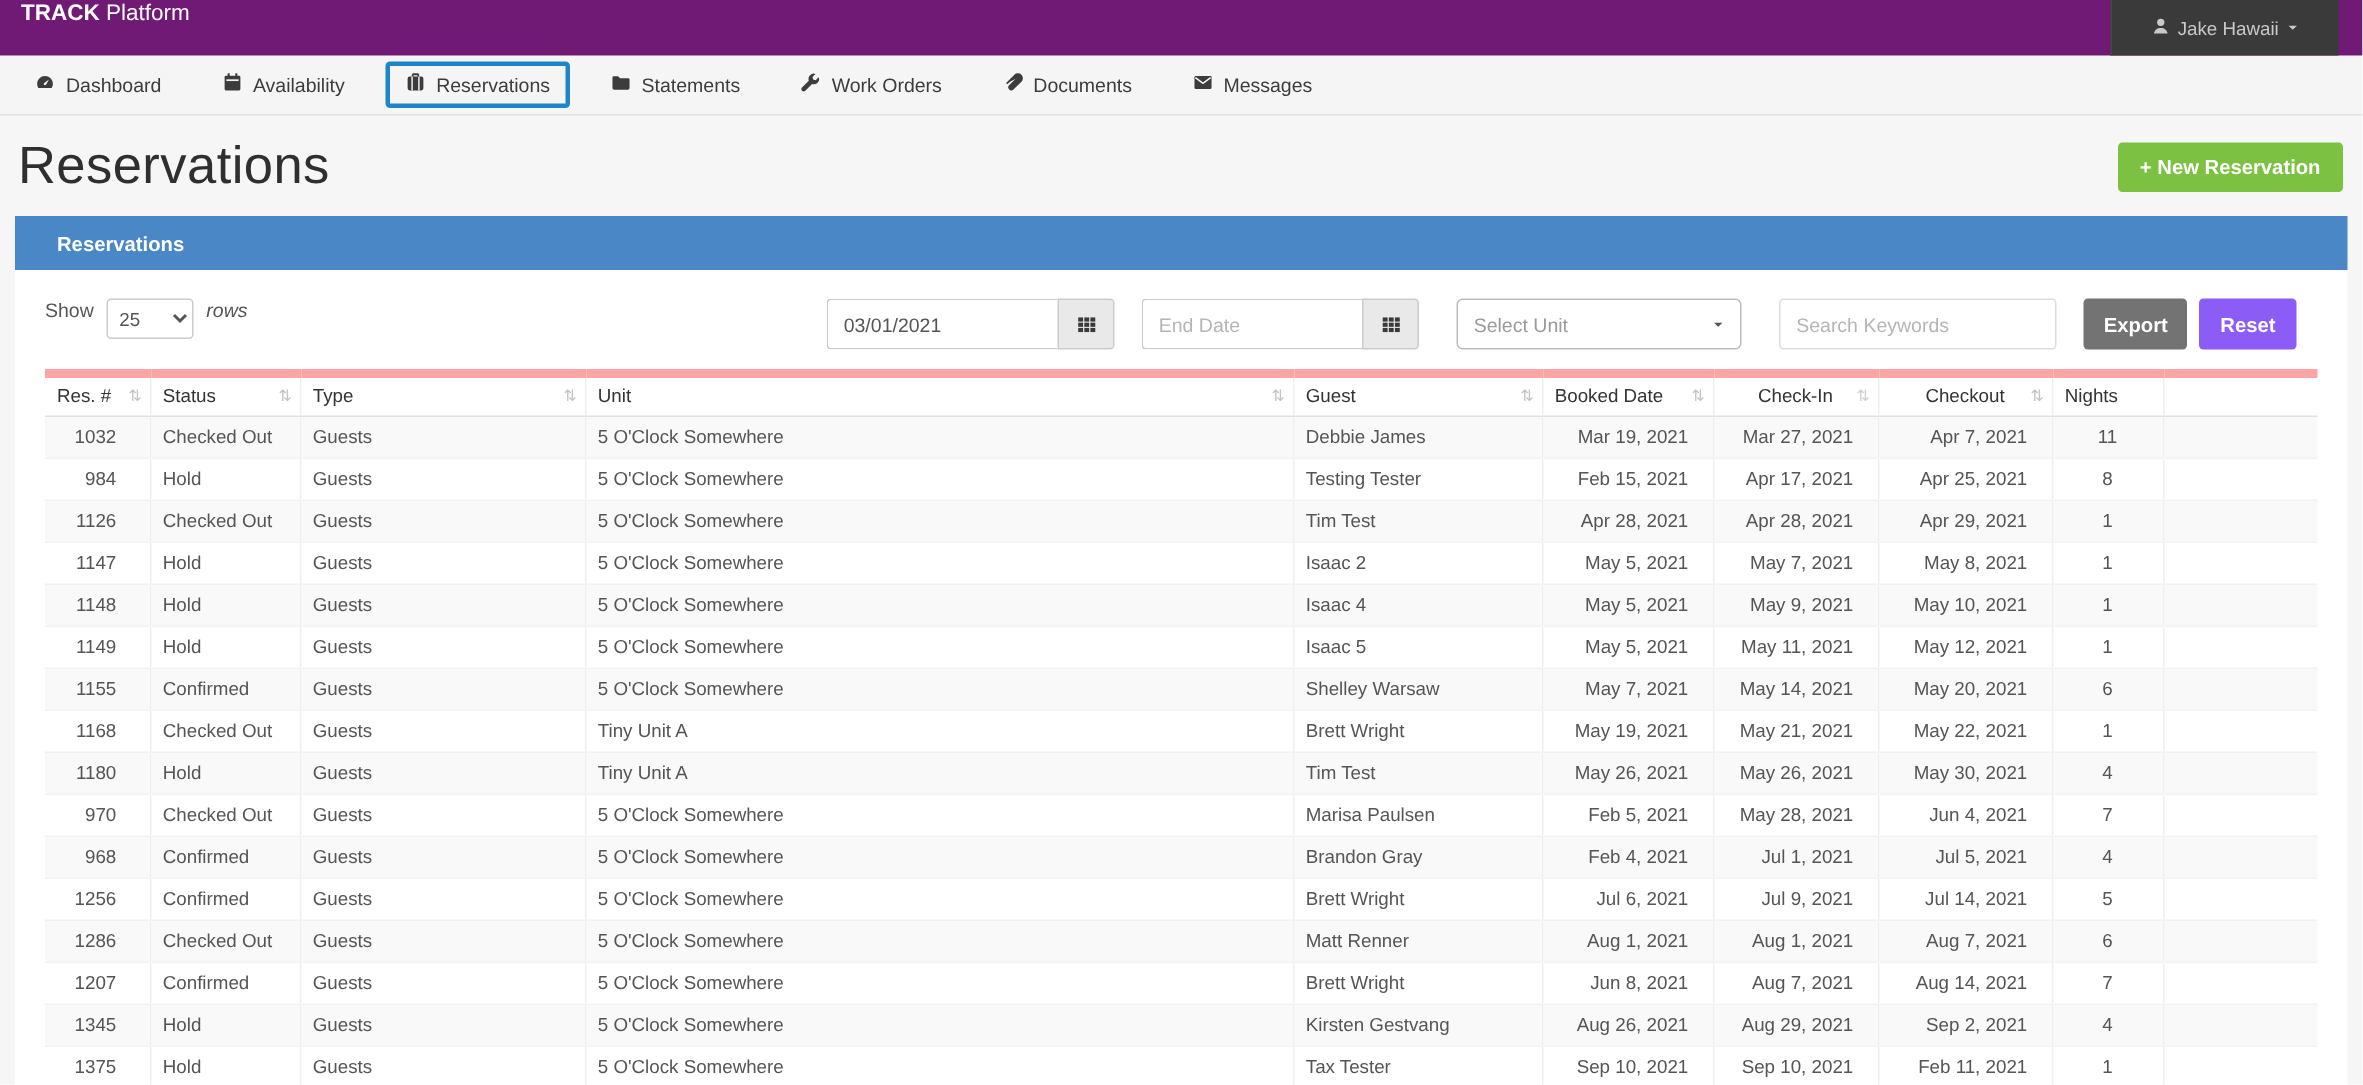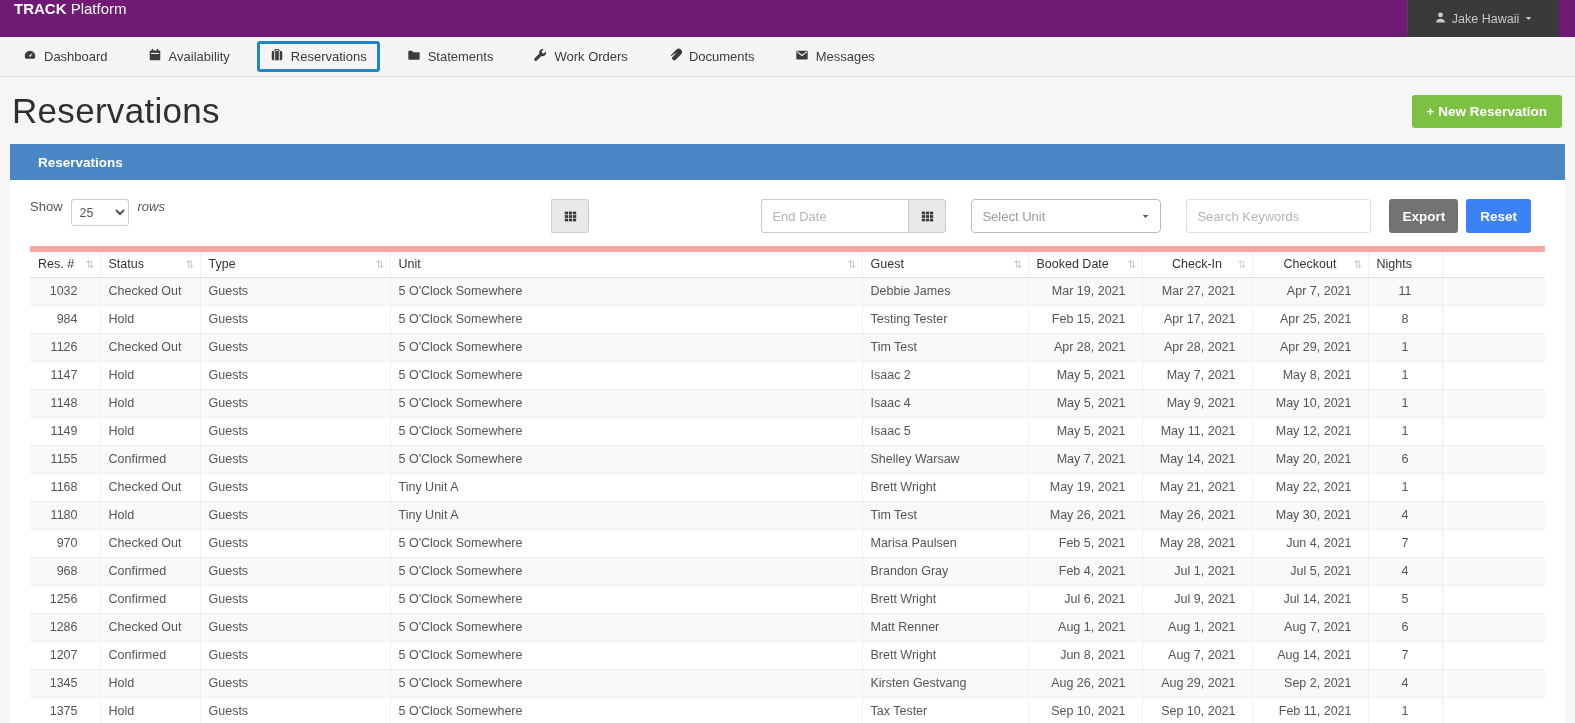--- a/index.html
+++ b/index.html
@@ -58,21 +58,21 @@
   .select-unit{ margin-left:25px; width:190px; height:34px; border:1px solid #bbb;
     border-radius:4px; background:#fff; display:flex; align-items:center;
     justify-content:space-between; padding:0 10px; color:#9a9a9a; font-size:13px;
     cursor:pointer; }
   .select-unit svg{ fill:#555; }
   .search-input{ margin-left:25px; width:185px; height:34px; border:1px solid #ddd;
     border-radius:3px; padding:0 10px; font-size:13px; color:#555;
     font-family:inherit; outline:none; }
   input::placeholder{ color:#b5b5b5; }
   .btn-export{ margin-left:18px; background:#737373; height:34px; padding:0 13px; }
-  .btn-reset{ margin-left:8px; background:#3b82f6; height:34px; padding:0 14px; }
+  .btn-reset{ margin-left:8px; background:#8b5cf6; height:34px; padding:0 14px; }
   
   table{ width:1515px; border-collapse:collapse; table-layout:fixed;
     font-size:12.5px; color:#555; }
   thead th{ height:28px; font-size:12.5px; font-weight:400; color:#333;
     text-align:left; padding:0 8px; border-top:6px solid #fca5a5;
     border-bottom:1px solid #e0e0e0; position:relative; cursor:pointer; }
   thead th + th, tbody td + td{ border-left:1px solid #efefef; }
   .sort{ position:absolute; right:5px; top:50%; transform:translateY(-50%);
     color:#c4c4c4; font-size:10.5px; font-family:"DejaVu Sans",sans-serif; }
   .sort.active{ color:#cfcfcf; }
@@ -163,20 +163,21 @@
   <div class="panel-body">
 
     <div class="filter-bar">
       <span class="show-label">Show</span>
       <select class="show-select">
         <option selected="">25</option>
       </select>
       <span class="rows-label">rows</span>
 
       <div class="input-group ig-start">
+        <input type="text" value="03/01/2021" style="">
         <span class="addon">
             <svg width="13" height="13" viewBox="0 0 16 16" fill="#3a3a3a">
               <rect x="1" y="2" width="4" height="3.4"></rect>
               <rect x="6" y="2" width="4" height="3.4"></rect>
               <rect x="11" y="2" width="4" height="3.4"></rect>
               <rect x="1" y="6.3" width="4" height="3.4"></rect>
               <rect x="6" y="6.3" width="4" height="3.4"></rect>
               <rect x="11" y="6.3" width="4" height="3.4"></rect>
               <rect x="1" y="10.6" width="4" height="3.4"></rect>
               <rect x="6" y="10.6" width="4" height="3.4"></rect>

